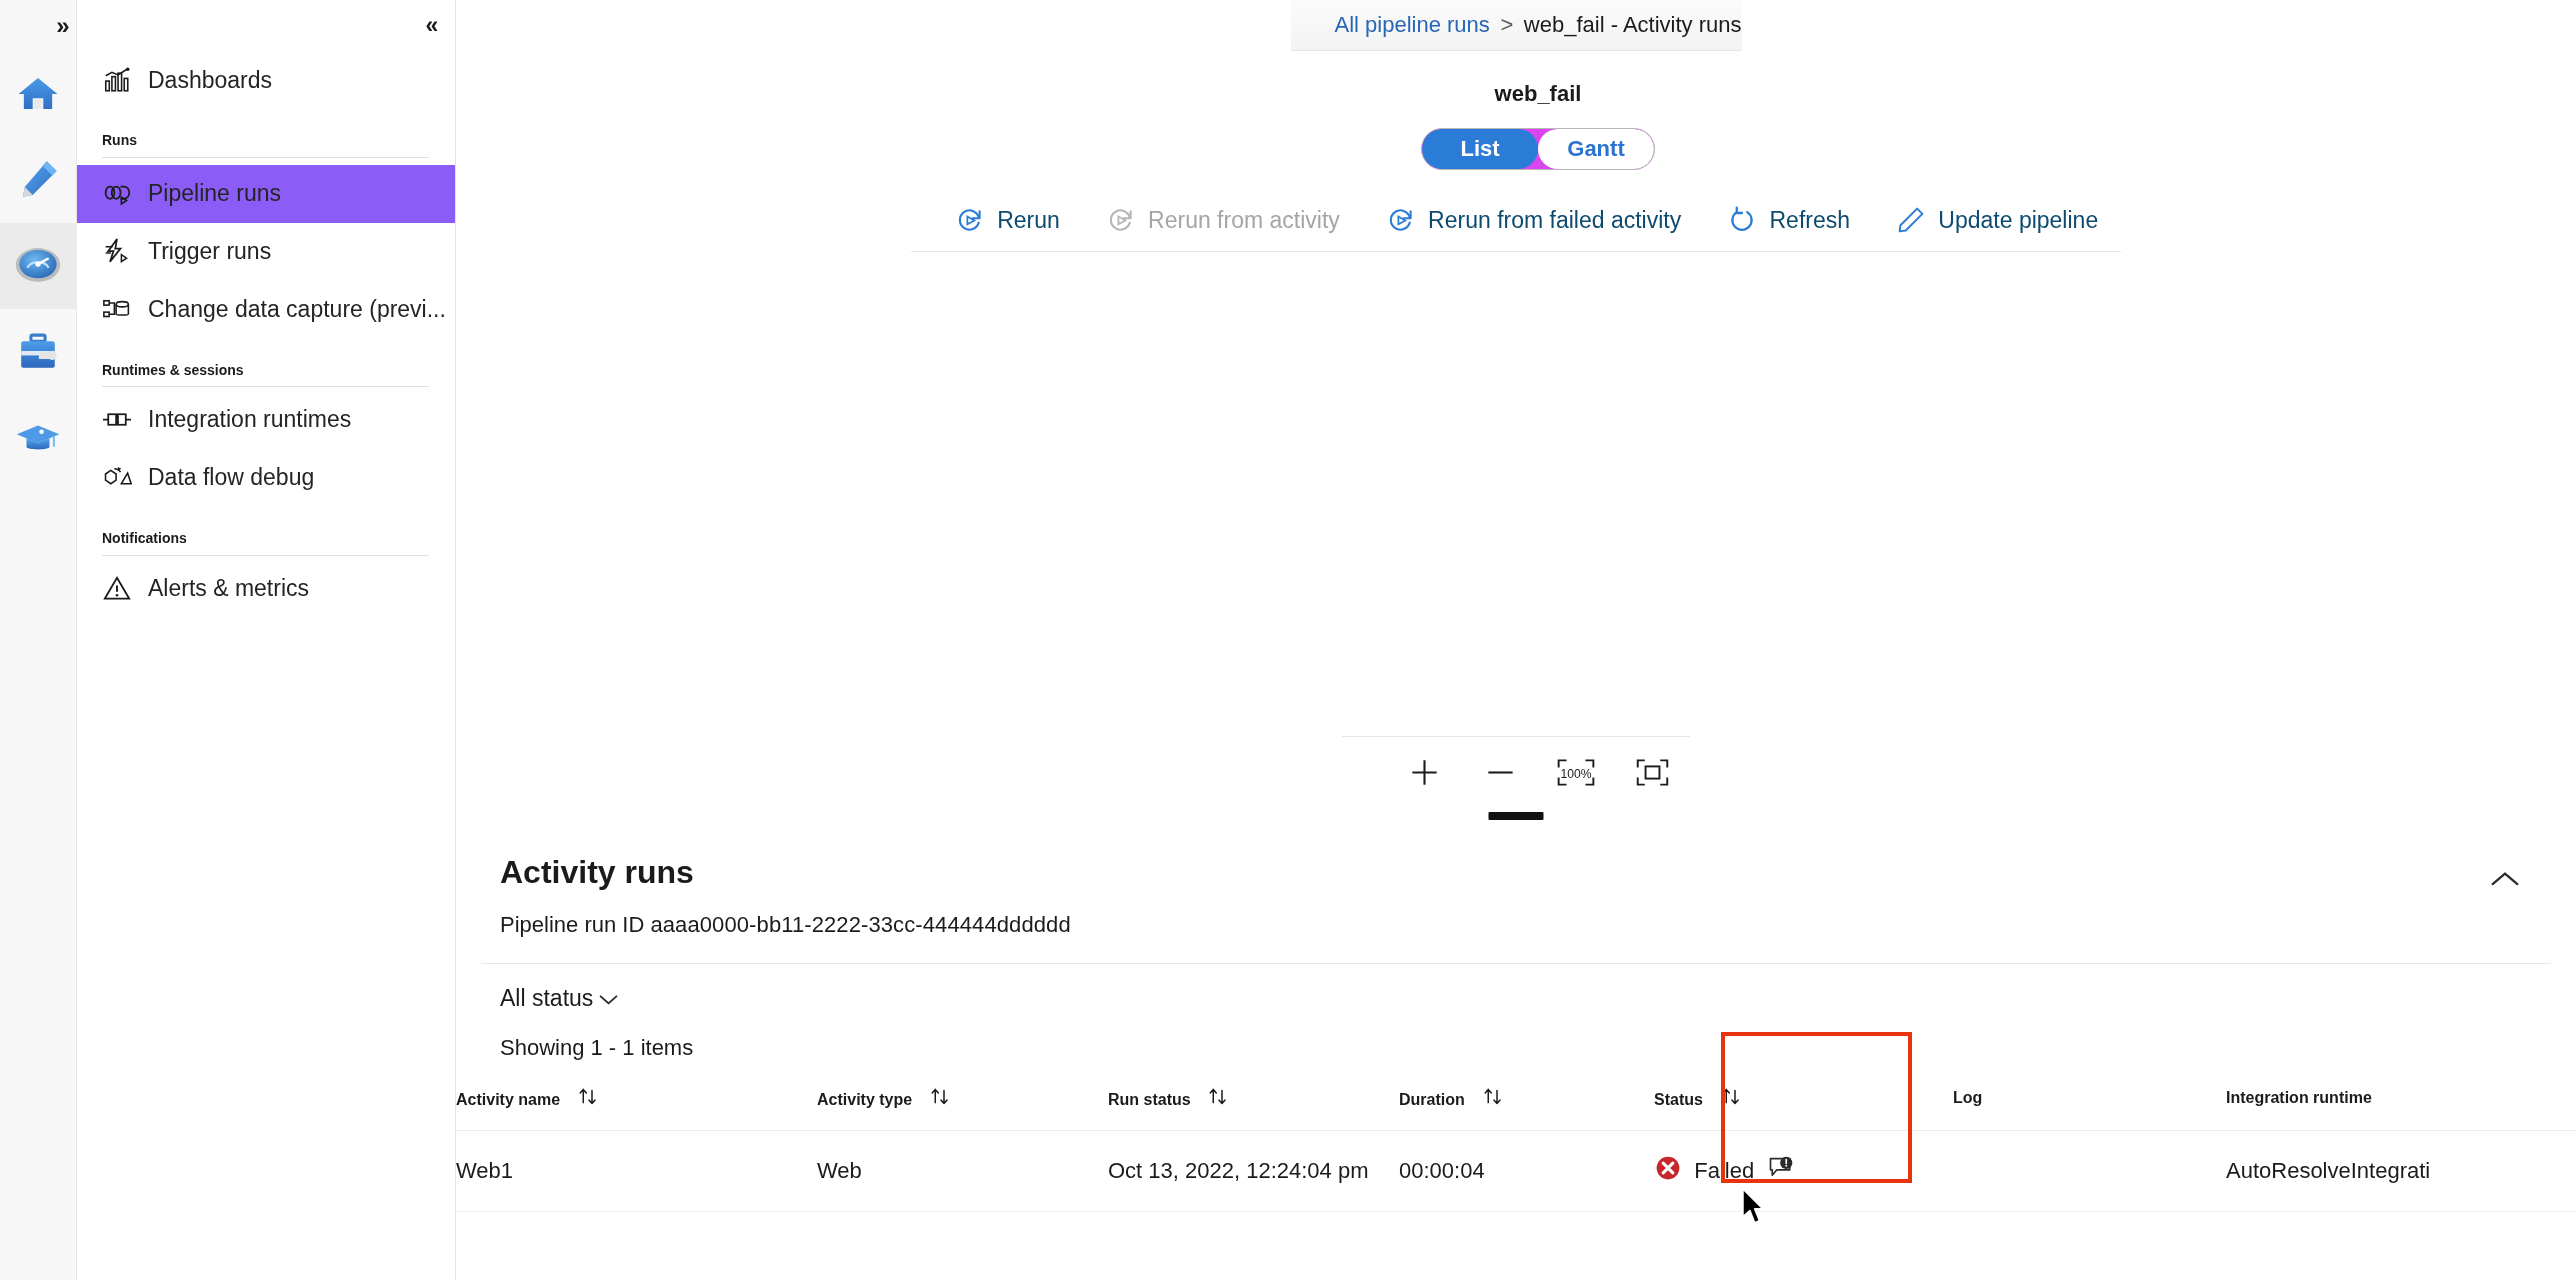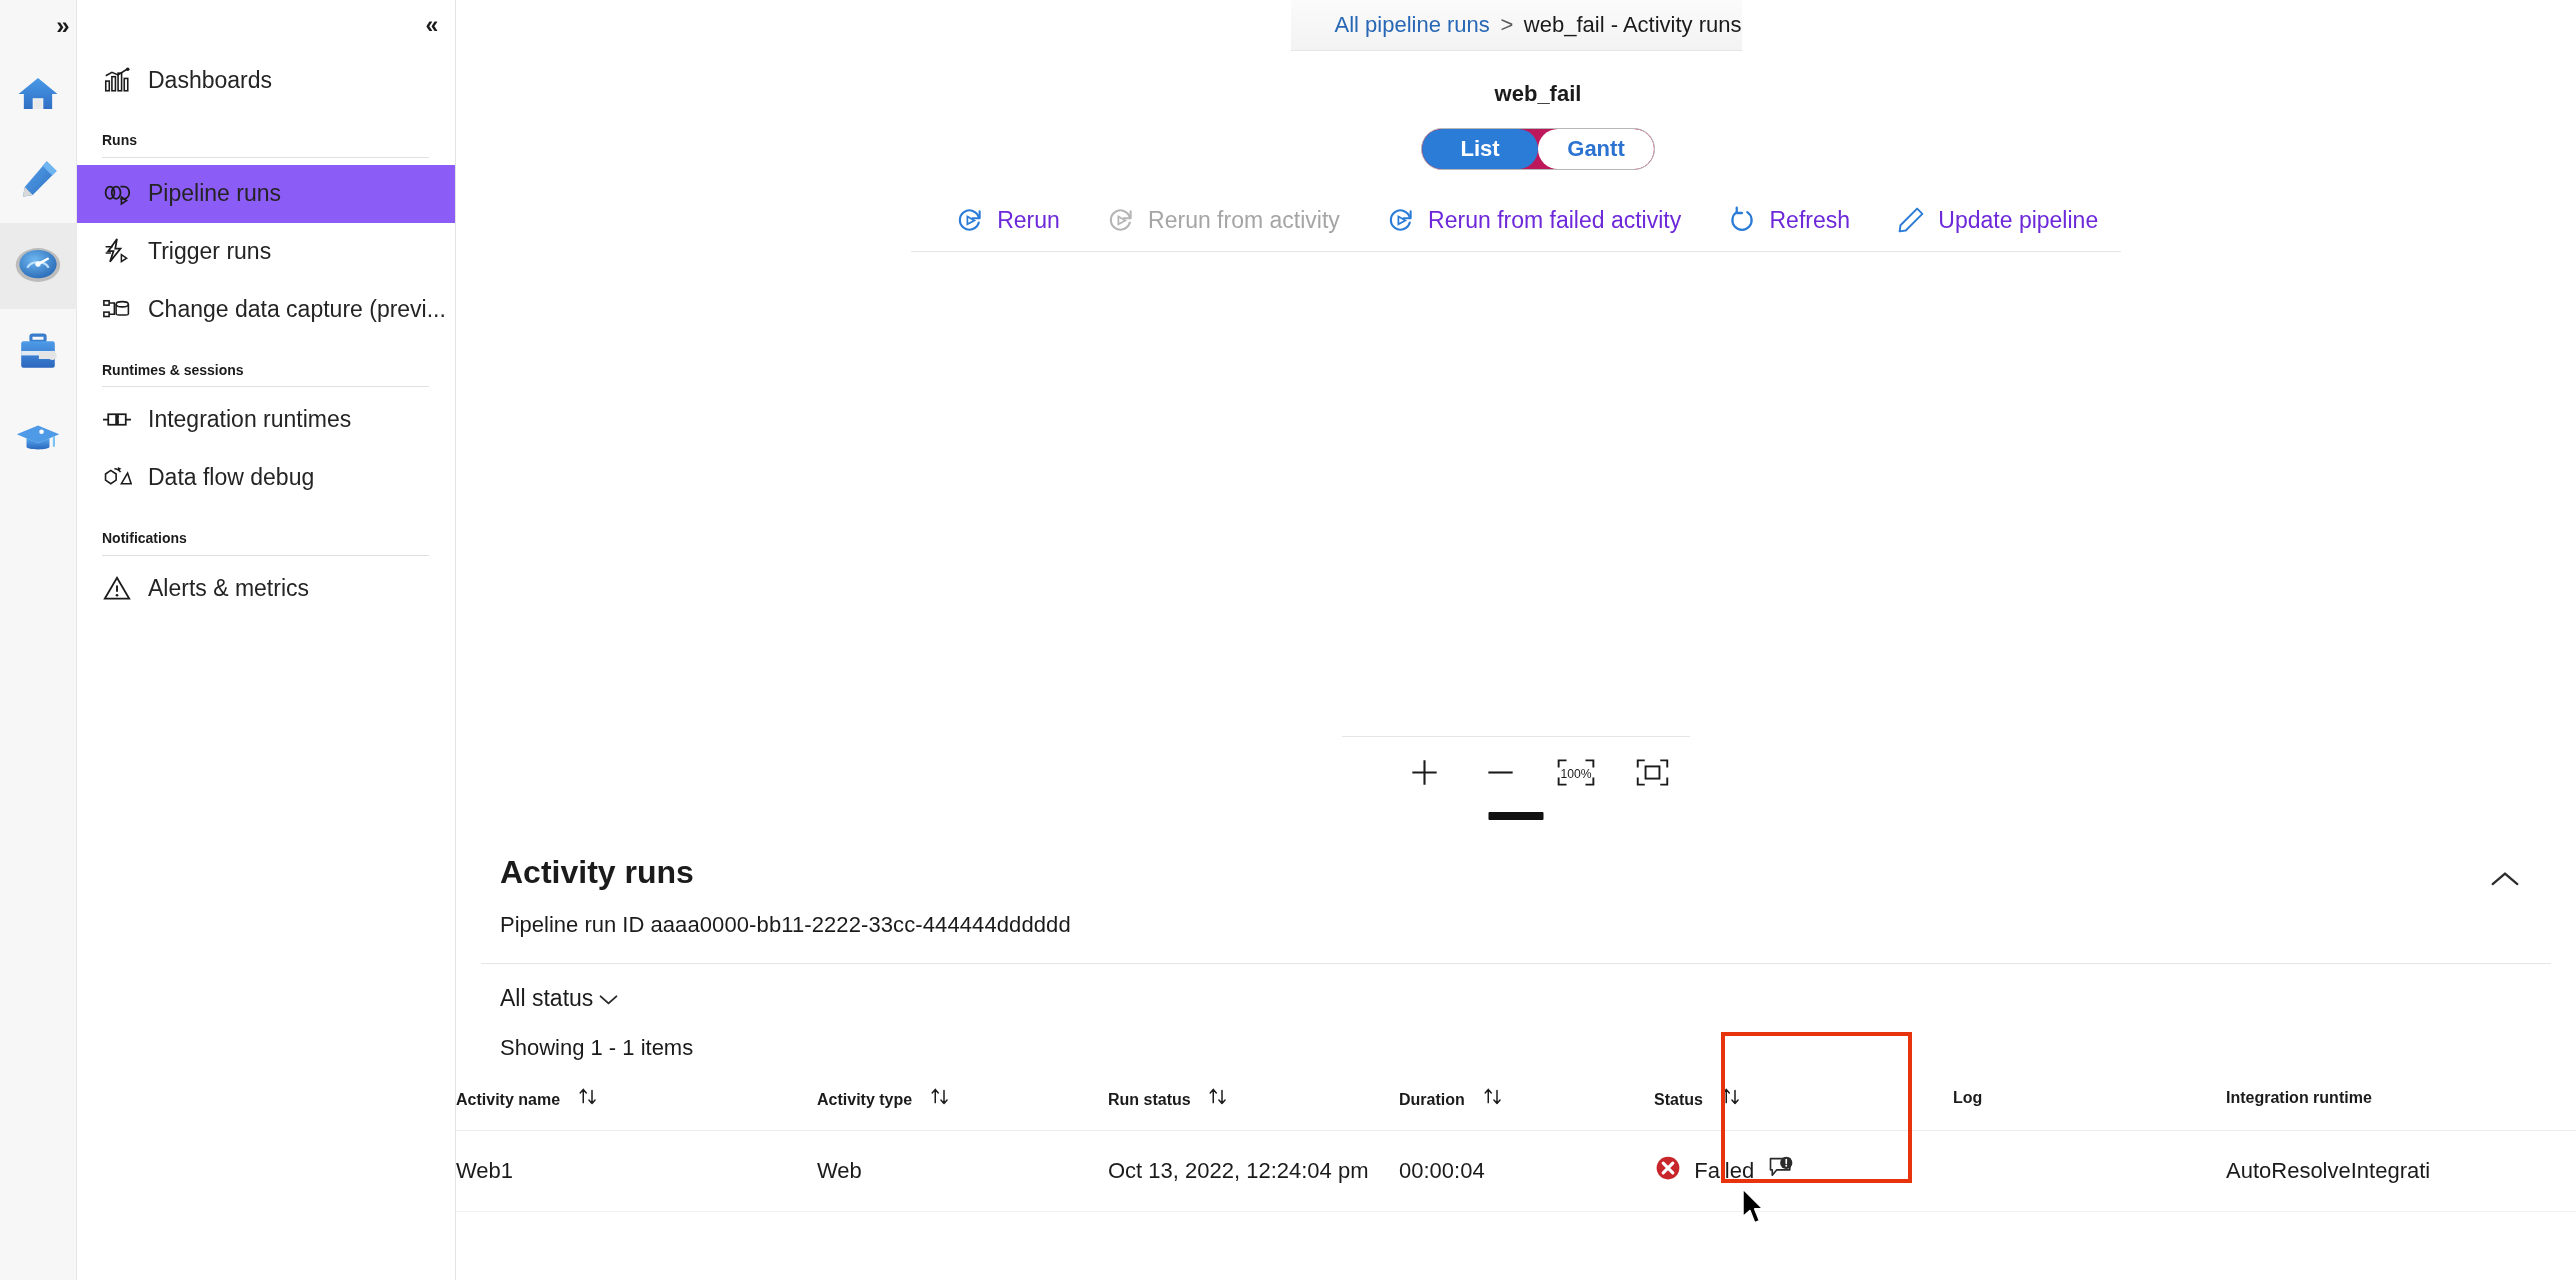--- a/index.html
+++ b/index.html
@@ -84,40 +84,40 @@
 
   .page-title {
     font-size: 22px; font-weight: bold; color: #1b1b1b;
     padding: 30px 0 0 44px;
   }
 
   .segmented {
     margin: 21px 0 0 44px;
     width: 234px; height: 42px;
     border: 0.9px solid #b7b7b7; border-radius: 21px;
-    display: flex; align-items: center; overflow: hidden; background: #be185d;
+    display: flex; align-items: center; overflow: hidden; background: #d946ef;
   }
   .seg {
     flex: 1 1 50%; height: 100%;
     display: flex; align-items: center; justify-content: center;
     font-size: 22px; font-weight: bold; cursor: pointer;
     color: #2b72d1; background: #fff; border-radius: 21px;
   }
   .seg.active { background: #2b7cd6; color: #ffffff; }
 
   .toolbar {
     margin-top: 19.4px;
     height: 63px; flex: 0 0 63px;
     border-bottom: 0.9px solid #e6e6e6;
     display: flex; align-items: center; gap: 0; padding-left: 44px;
   }
   .tb-btn {
     display: flex; align-items: center; gap: 12.3px;
     padding: 0 23px; height: 100%;
-    font-size: 23px; color: #6d28d9; cursor: pointer;
+    font-size: 23px; color: #0c4a6e; cursor: pointer;
     white-space: nowrap;
   }
   .tb-btn:first-child { padding-left: 0; }
   .tb-btn.disabled { color: #a5a5a5; cursor: default; }
   .tb-ico { width: 30px; height: 30px; flex: 0 0 30px; display: flex; align-items: center; justify-content: center; }
 
   
   .canvas {
     position: relative; flex: 0 0 484px; background: #ffffff; overflow: hidden;
   }

